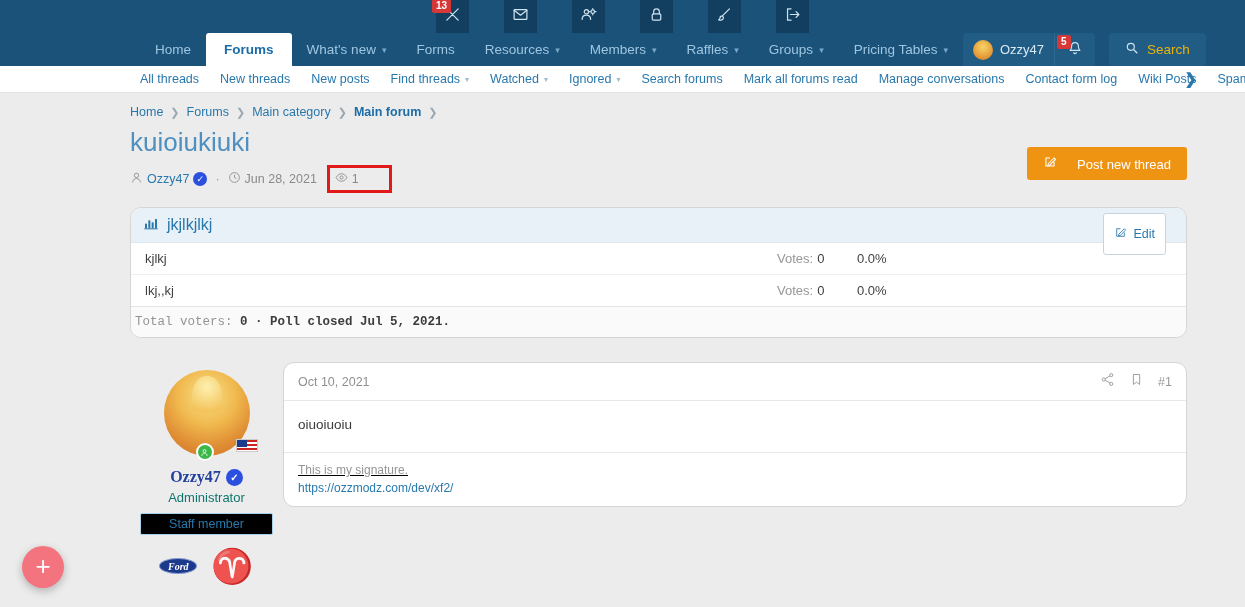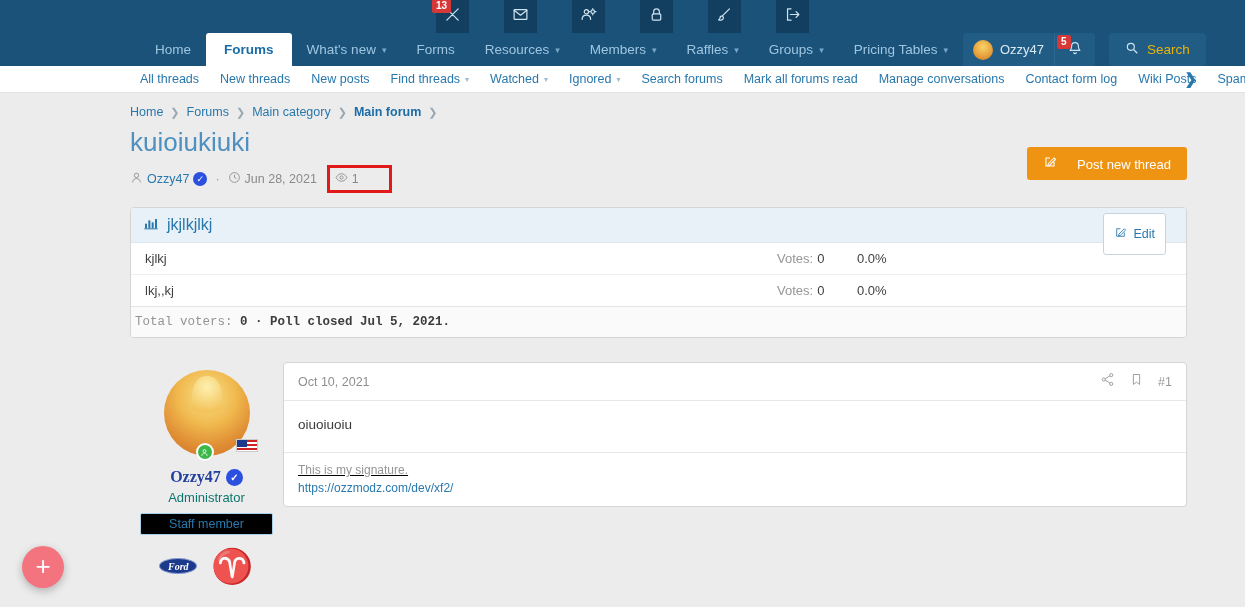--- a/index.html
+++ b/index.html
@@ -46,21 +46,21 @@
   .meta-row { display:flex; align-items:center; margin-top:7px; font-size:12.5px; color:#8a8a8a; }
   .meta-row svg { width:13px; height:13px; stroke:#8a8a8a; fill:none; stroke-width:1.6; margin-right:4px; }
   .meta-row a { color:#2878ad; text-decoration:none; cursor:pointer; }
   .vbadge { display:inline-flex; align-items:center; justify-content:center; width:14px; height:14px; border-radius:50%; background:#2b50e0; color:#fff; font-size:9px; margin-left:4px; }
   .dot-sep { margin:0 8px; color:#9a9a9a; }
   .views-box { border:3px solid #e11919; padding:3px 30px 3px 5px; margin-left:10px; display:inline-flex; align-items:center; }
   .btn-orange { background:#ee9412; color:#fff; border:none; border-radius:3px; font-size:13px; padding:8px 16px; display:flex; align-items:flex-end; cursor:pointer; margin-top:20px;gap:12px; }
   .btn-orange svg { width:14px; height:14px; stroke:#fff; fill:none; stroke-width:1.8; margin-right:8px; }
 
   
-  .card { background:#fff; border:1px solid #d5d5d5; border-radius:4px; overflow:hidden; }
+  .card { background:#fff; border:1px solid #d5d5d5; border-radius:11px; overflow:hidden; }
   .poll-card { margin-top:14px; }
   .poll-head { background:#e9f1f8; border-bottom:1px solid #dbe6ef; padding:7px 12px; display:flex; align-items:center; position:relative; }
   .poll-head svg { width:16px; height:16px; fill:#2878ad; margin-right:8px; }
   .poll-title { color:#2878ad; font-size:16px; }
   .btn-edit { position:absolute; right:20px; top:5px; background:#fff; border:1px solid #c8d4dd; border-radius:3px; color:#2878ad; font-size:12.5px; padding:12px 10px; display:flex; align-items:center; cursor:pointer; }
   .btn-edit svg { width:13px; height:13px; stroke:#2878ad; fill:none; stroke-width:1.6; margin-right:6px; }
   .poll-row { display:grid; grid-template-columns:632px 80px 1fr; align-items:center; padding:8px 14px; font-size:13px; color:#3f3f3f; }
   .poll-row + .poll-row { border-top:1px solid #efefef; }
   .votes-label { color:#969696; }
   .votes-val { color:#3f3f3f; margin-left:4px; }

